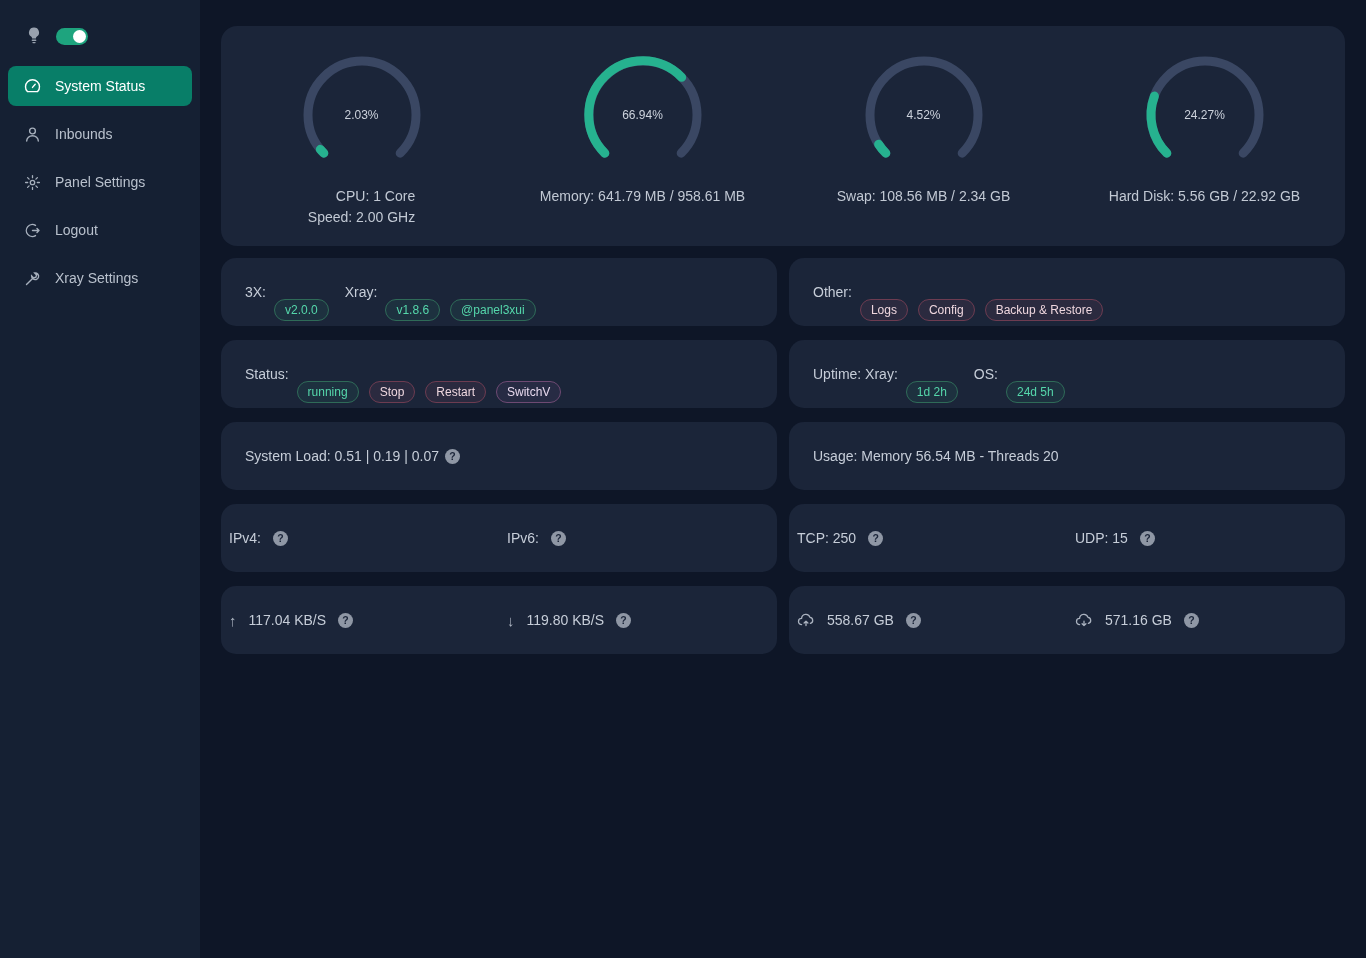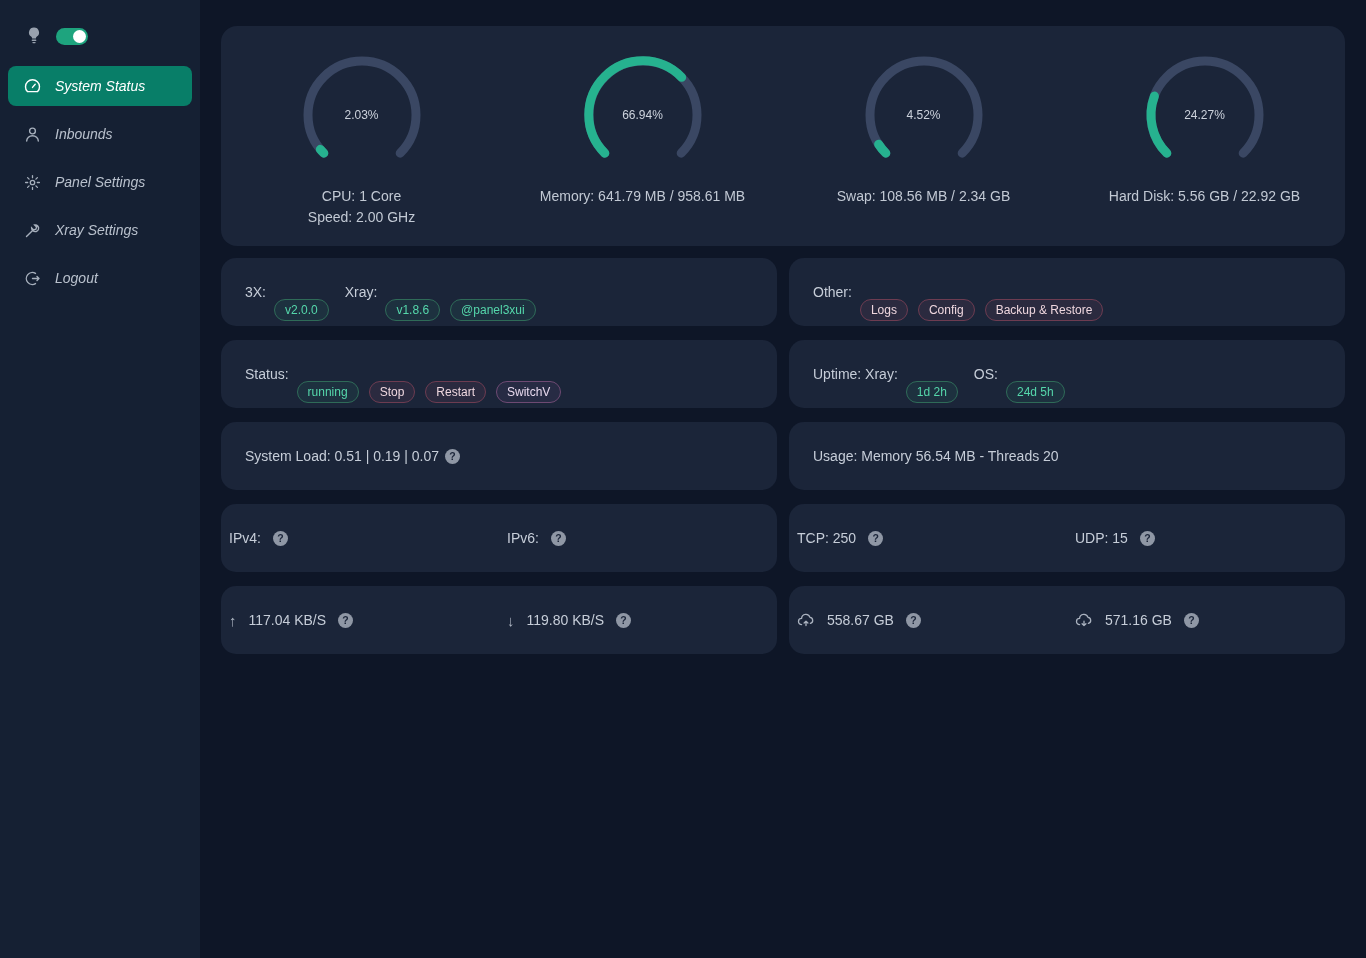--- a/index.html
+++ b/index.html
@@ -25,21 +25,21 @@
     width:32px; height:17px; border-radius:9px; background:#1ea47e;
     position:relative; cursor:pointer;
   }
   .toggle::after {
     content:""; position:absolute; right:2px; top:2px;
     width:13px; height:13px; border-radius:50%; background:#fff;
   }
   .menu-item {
     display:flex; align-items:center; gap:14px;
     height:40px; margin-bottom:8px; padding:0 16px;
-    border-radius:8px; color:#b9c1cd; cursor:pointer;font-style:italic;
+    border-radius:8px; color:#b9c1cd; cursor:pointer;
   }
   .menu-item .mi-icon { width:17px; height:17px; display:flex; color:#a6afbc; }
   .menu-item.active { background:#087e68; color:#ffffff; }
   .menu-item.active .mi-icon { color:#ffffff; }
   .menu-item span.label { font-size:14px; }
 
   
   .main { flex:1; padding:26px 21px 0 21px; }
 
   .card {
@@ -58,21 +58,21 @@
   .gauge-wrap { position:relative; width:124px; height:124px; }
   .gauge-wrap svg { display:block; }
   .g-track { stroke:#3a4763; }
   .g-prog  { stroke:#26b28f; }
   .g-pct {
     position:absolute; inset:0;
     display:flex; align-items:center; justify-content:center;
     font-size:12px; color:#ccd2dc;
   }
   .g-lines { margin-top:9px; text-align:center; font-size:14px; color:#c2c9d4; }
-  .g-lines div { line-height:21px; min-height:0; }
+  .g-lines div { line-height:21px; min-height:0;text-align:right; }
 
   .grid { display:grid; grid-template-columns:1fr 1fr; column-gap:12px; }
   .col { display:flex; flex-direction:column; gap:14px; }
   .row-card {
     height:68px;
     display:flex; align-items:center;
     padding:0 24px;
     font-size:14px;
     border-radius:15px;
   }
@@ -142,36 +142,36 @@
       <svg viewBox="0 0 17 17" fill="none" stroke="currentColor" stroke-width="1.3" stroke-linecap="round">
         <circle cx="8.5" cy="8.5" r="2.2"></circle>
         <path d="M8.5 1.6v2.1 M8.5 13.3v2.1 M1.6 8.5h2.1 M13.3 8.5h2.1 M3.6 3.6l1.5 1.5 M11.9 11.9l1.5 1.5 M13.4 3.6l-1.5 1.5 M5.1 11.9l-1.5 1.5"></path>
       </svg>
     </span>
     <span class="label">Panel Settings</span>
   </div>
 
   <div class="menu-item">
     <span class="mi-icon">
+      <svg viewBox="0 0 17 17" fill="none" stroke="currentColor" stroke-width="1.4" stroke-linecap="round" stroke-linejoin="round">
+        <path d="M11.5 3.4 a6 6 0 1 0 0 10.2"></path>
+        <path d="M8.5 8.5 h6.5 M13 6.5 l2 2 -2 2"></path>
+      </svg>
+    </span>
+    <span class="label">Logout</span>
+  </div>
+
+  <div class="menu-item">
+    <span class="mi-icon">
       <svg viewBox="0 0 17 17" fill="none" stroke="currentColor" stroke-width="1.4" stroke-linecap="round">
         <path d="M2.5 14.5 L8.6 8.4"></path>
         <path d="M9 8.8 a3.4 3.4 0 1 0 1.6-5.9 l2 2 -0.7 2.3 -2.3 0.7 -2-2 a3.4 3.4 0 0 0 1.4 2.9z"></path>
       </svg>
     </span>
     <span class="label">Xray Settings</span>
-  </div>
-
-  <div class="menu-item">
-    <span class="mi-icon">
-      <svg viewBox="0 0 17 17" fill="none" stroke="currentColor" stroke-width="1.4" stroke-linecap="round" stroke-linejoin="round">
-        <path d="M11.5 3.4 a6 6 0 1 0 0 10.2"></path>
-        <path d="M8.5 8.5 h6.5 M13 6.5 l2 2 -2 2"></path>
-      </svg>
-    </span>
-    <span class="label">Logout</span>
   </div>
 </aside>
 
 <main class="main">
 
   <section class="card gauge-card">
     <div class="gauge-cell">
       <div class="gauge-wrap">
         <svg width="124" height="124" viewBox="0 0 124 124" fill="none" stroke-width="9" stroke-linecap="round">
           <path class="g-track" d="M 23.82 100.18 A 54 54 0 1 1 100.18 100.18"></path>

